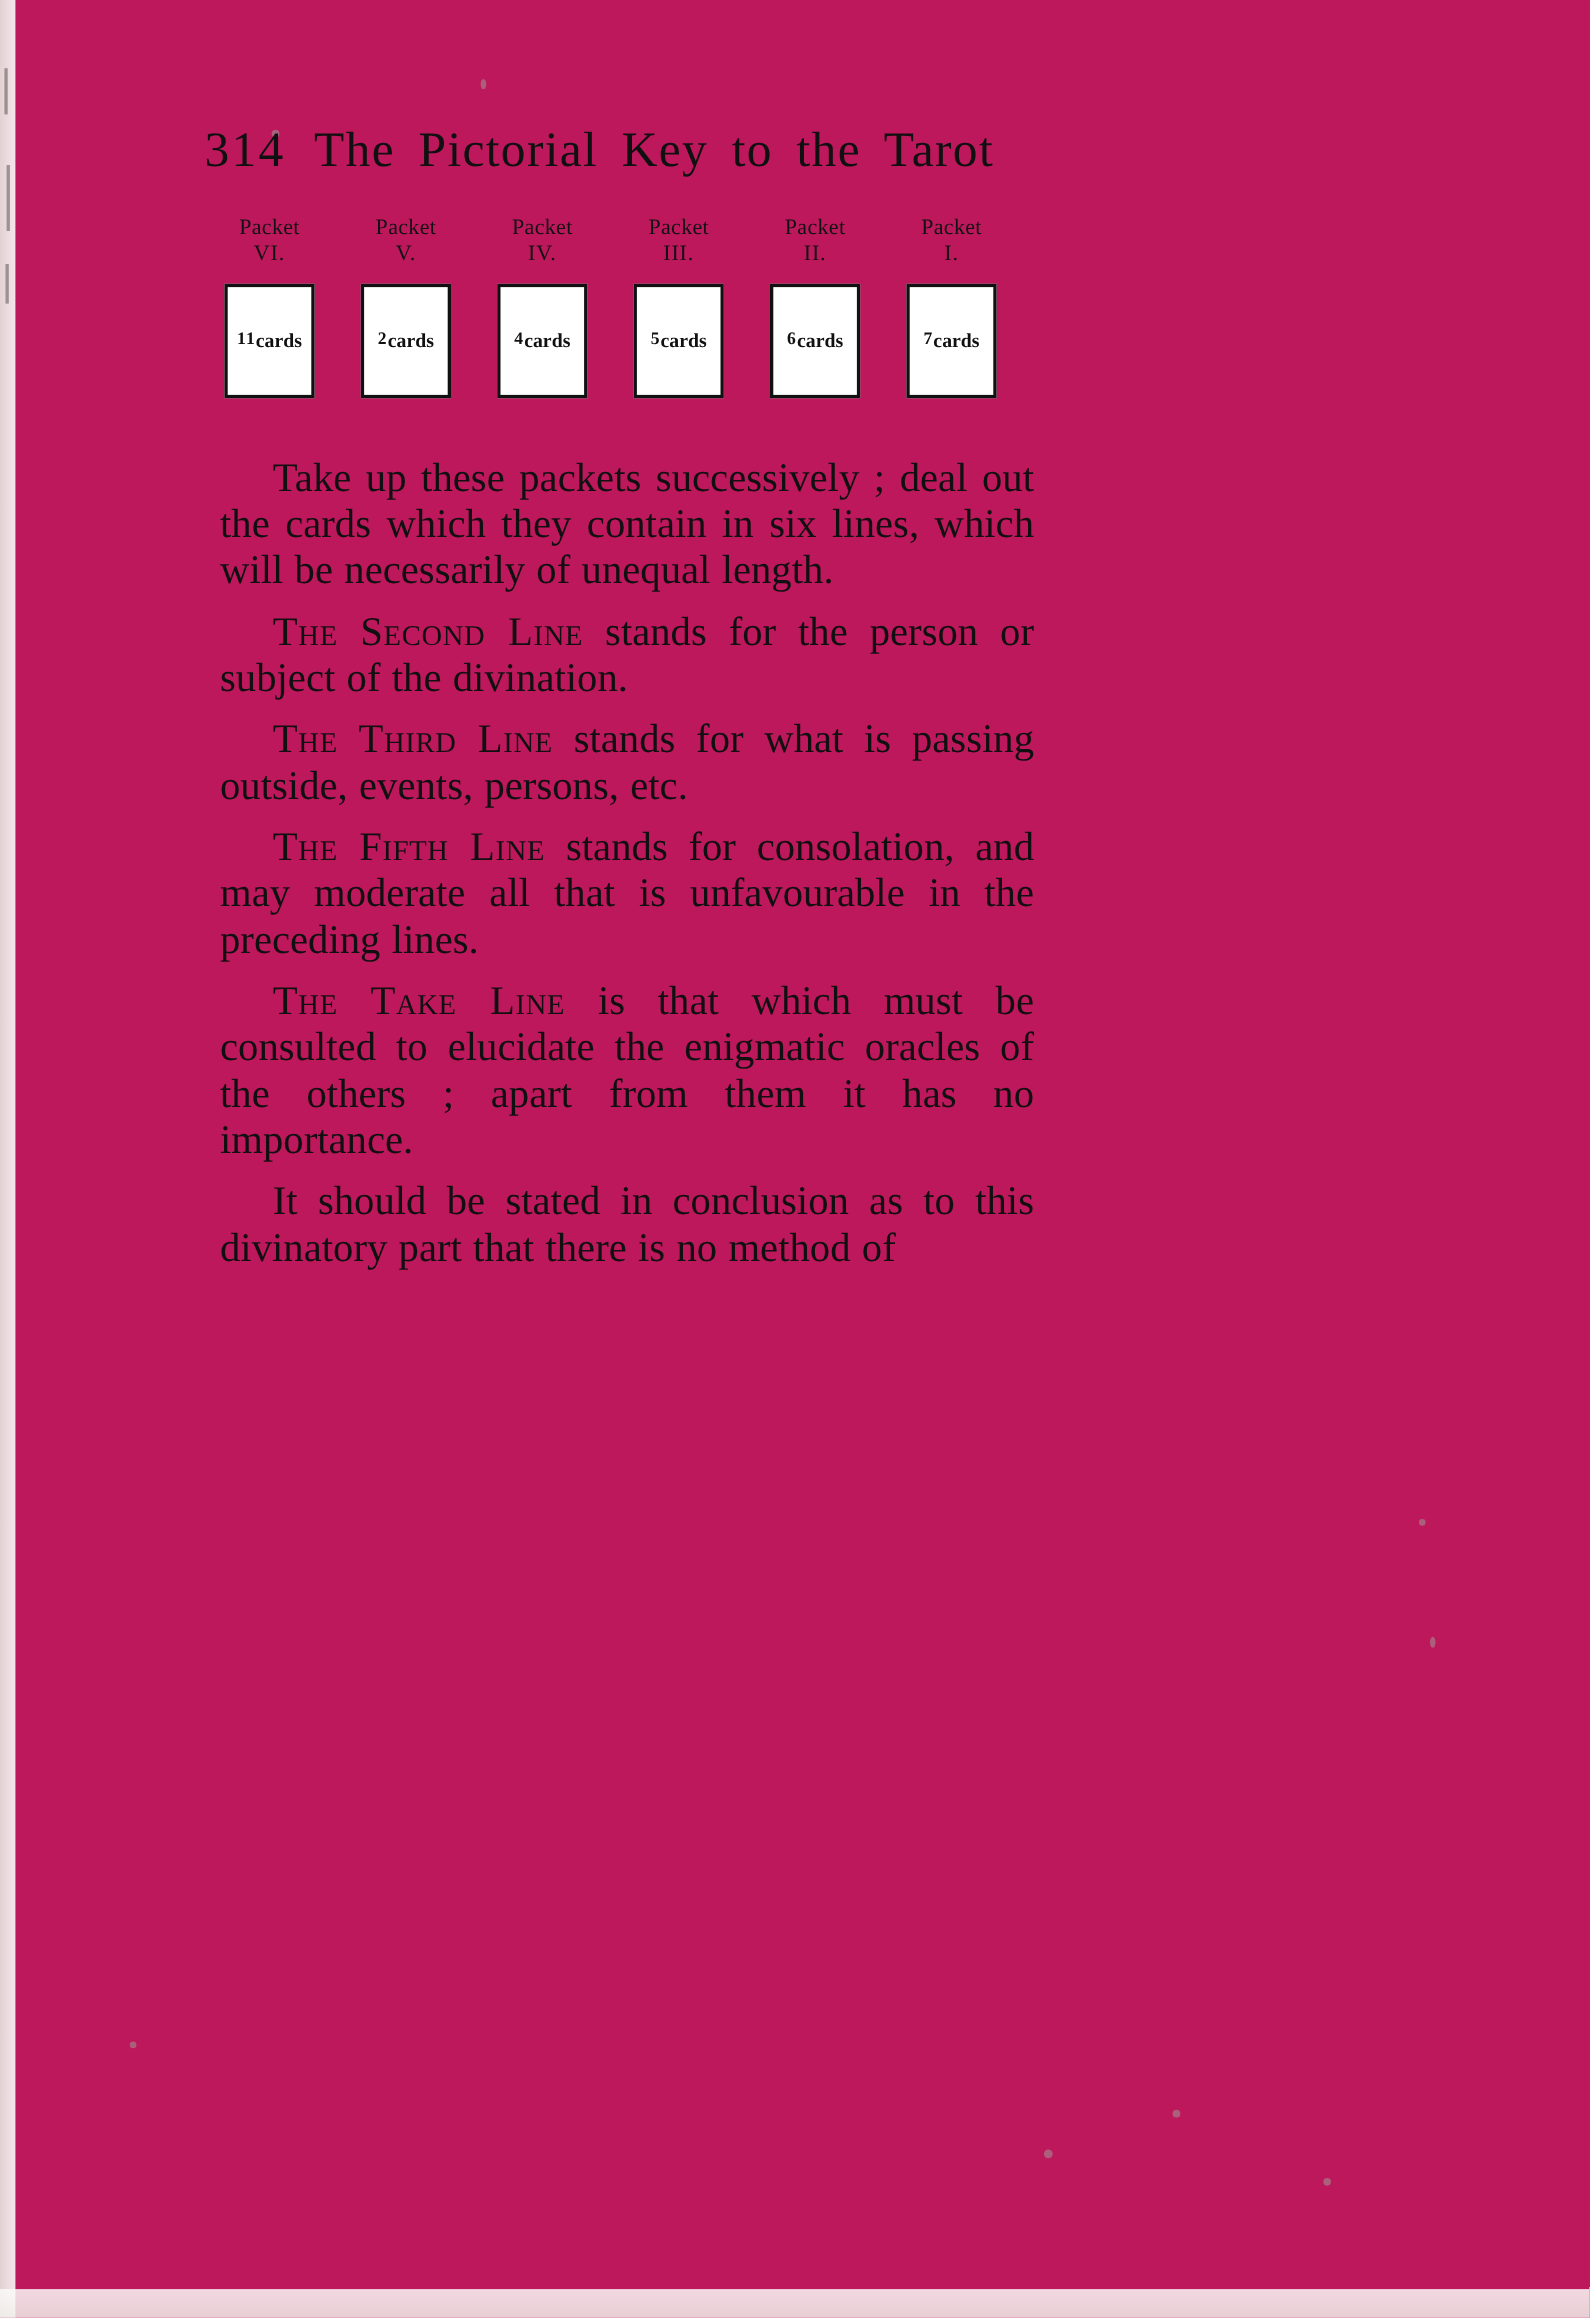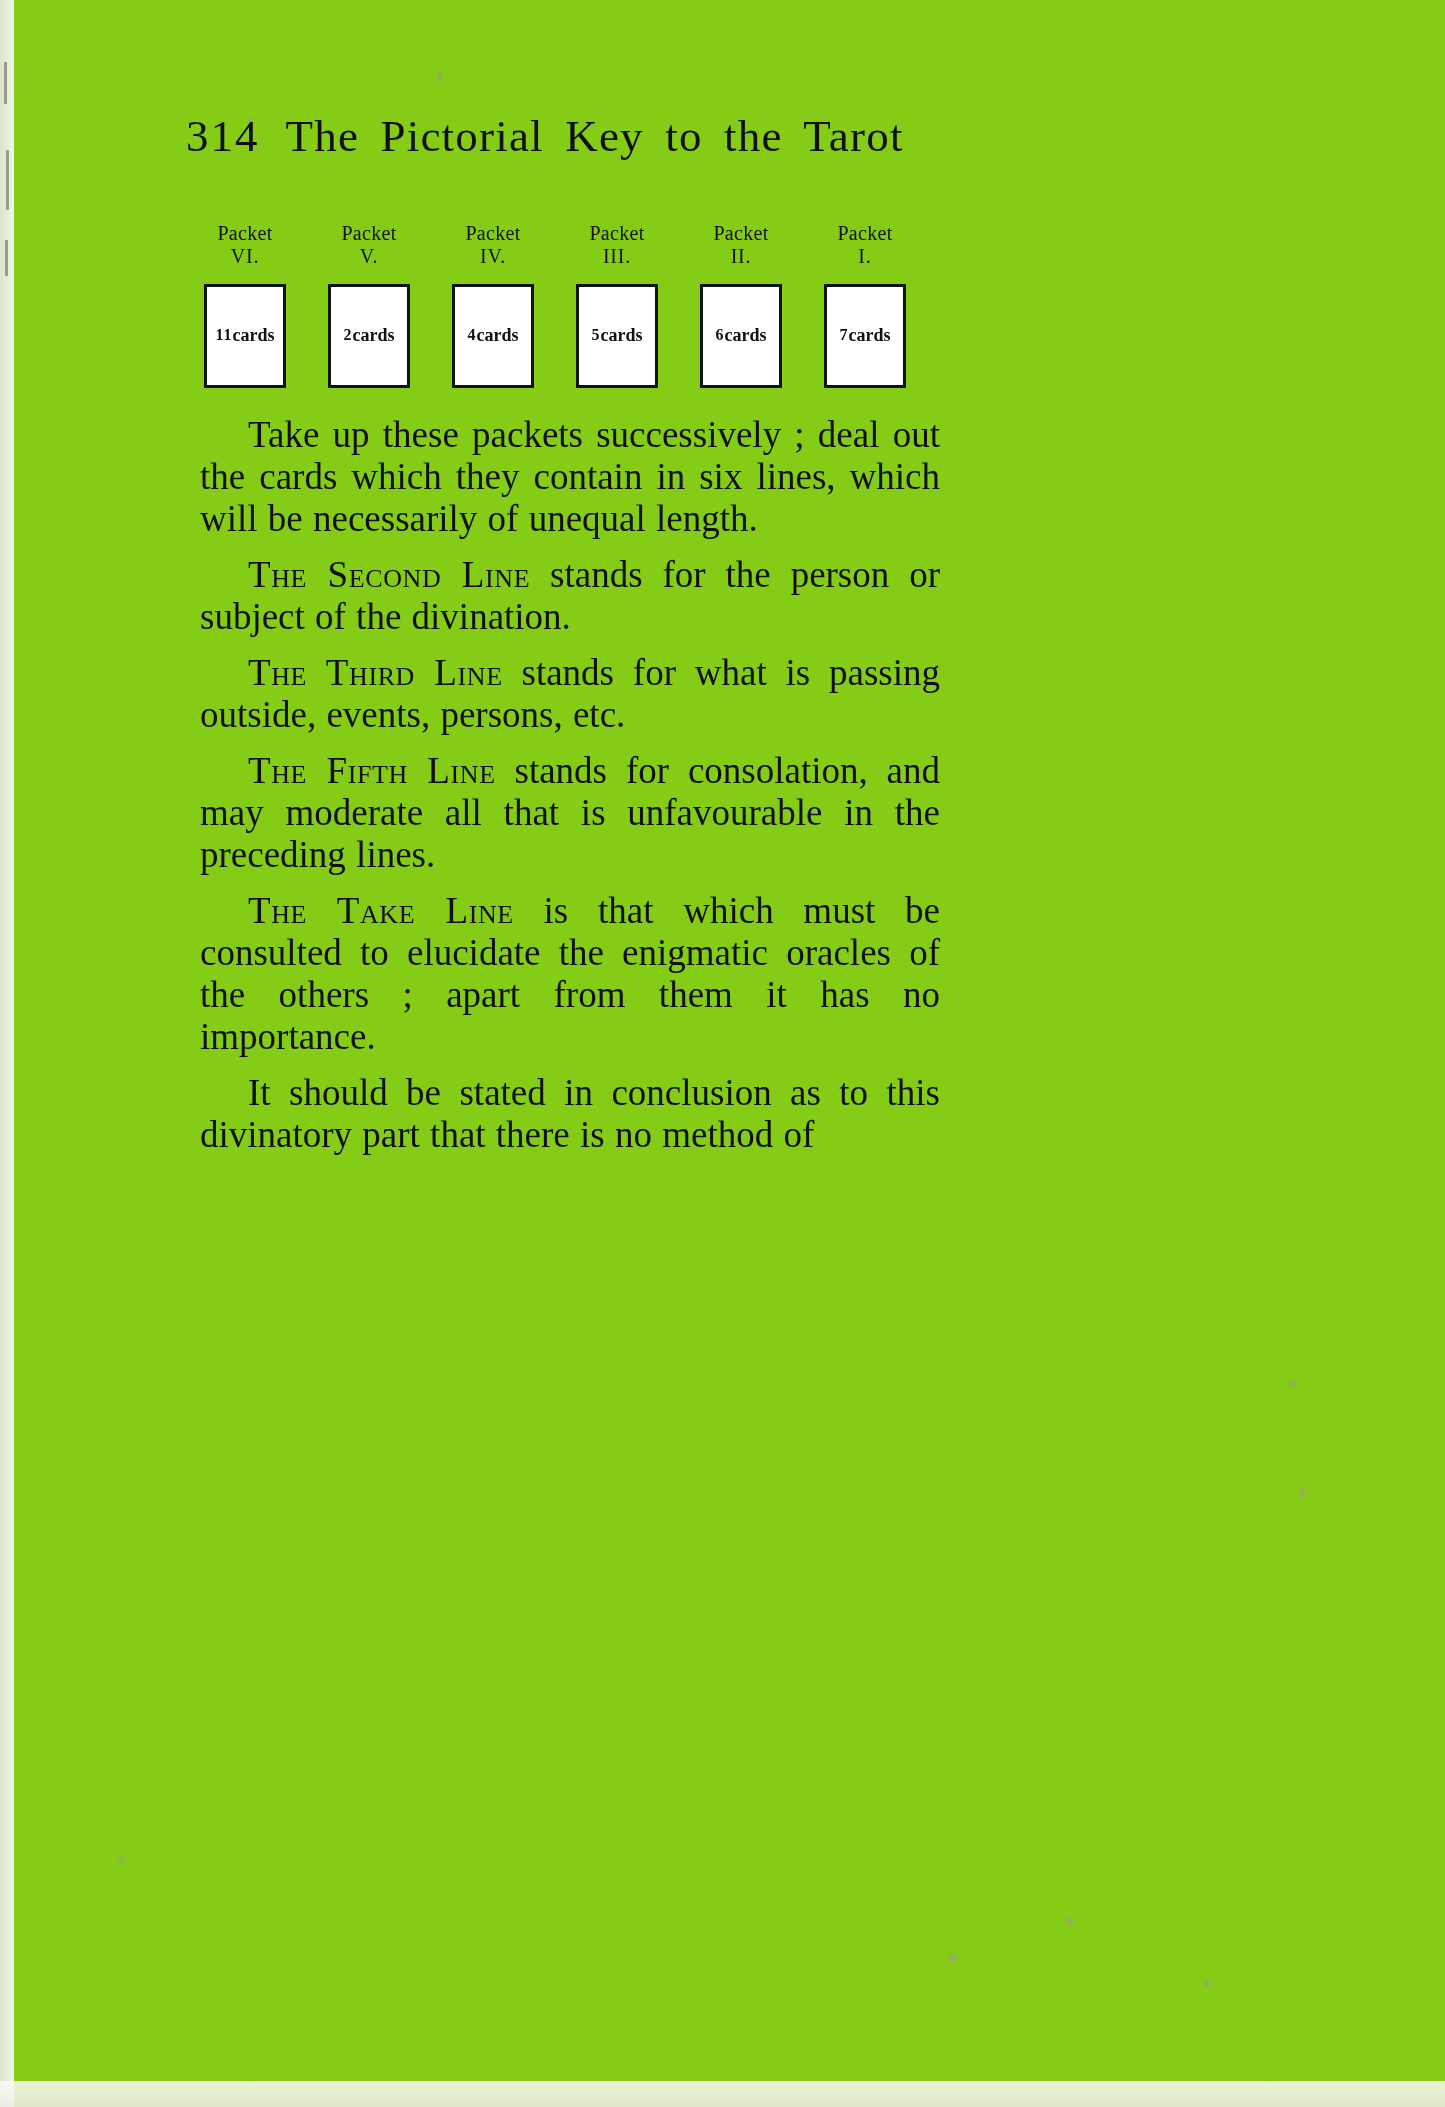--- a/index.html
+++ b/index.html
@@ -13,21 +13,21 @@
     position: relative;
     overflow: hidden;
     font-family: "Liberation Serif", "DejaVu Serif", serif;
     color: #111111;
   }
 
   
   .page {
     position: absolute;
     inset: 0;
-    background: #84cc16;
+    background: #be185d;
   }
   .paper-edge-left {
     position: absolute;
     left: 0; top: 0;
     width: 14px; height: 2107px;
     background: linear-gradient(to right,#e7e6e1,#fbfbf9);
     opacity: .9;
   }
   .paper-edge-bottom {
     position: absolute;
@@ -85,21 +85,20 @@
     flex-direction: column;
     align-items: center;
   }
   .packet-label {
     font-size: 20px;
     line-height: 1.14;
     text-align: center;
     letter-spacing: .3px;
     color: #121212;
     margin-bottom: 16px;
-    margin-top: 26px;
   }
   .packet-label .roman {
     display: block;
     letter-spacing: .8px;
   }
   .packet-box {
     width: 82px;
     height: 104px;
     border: 3px solid #111111;
     background: #ffffff;

